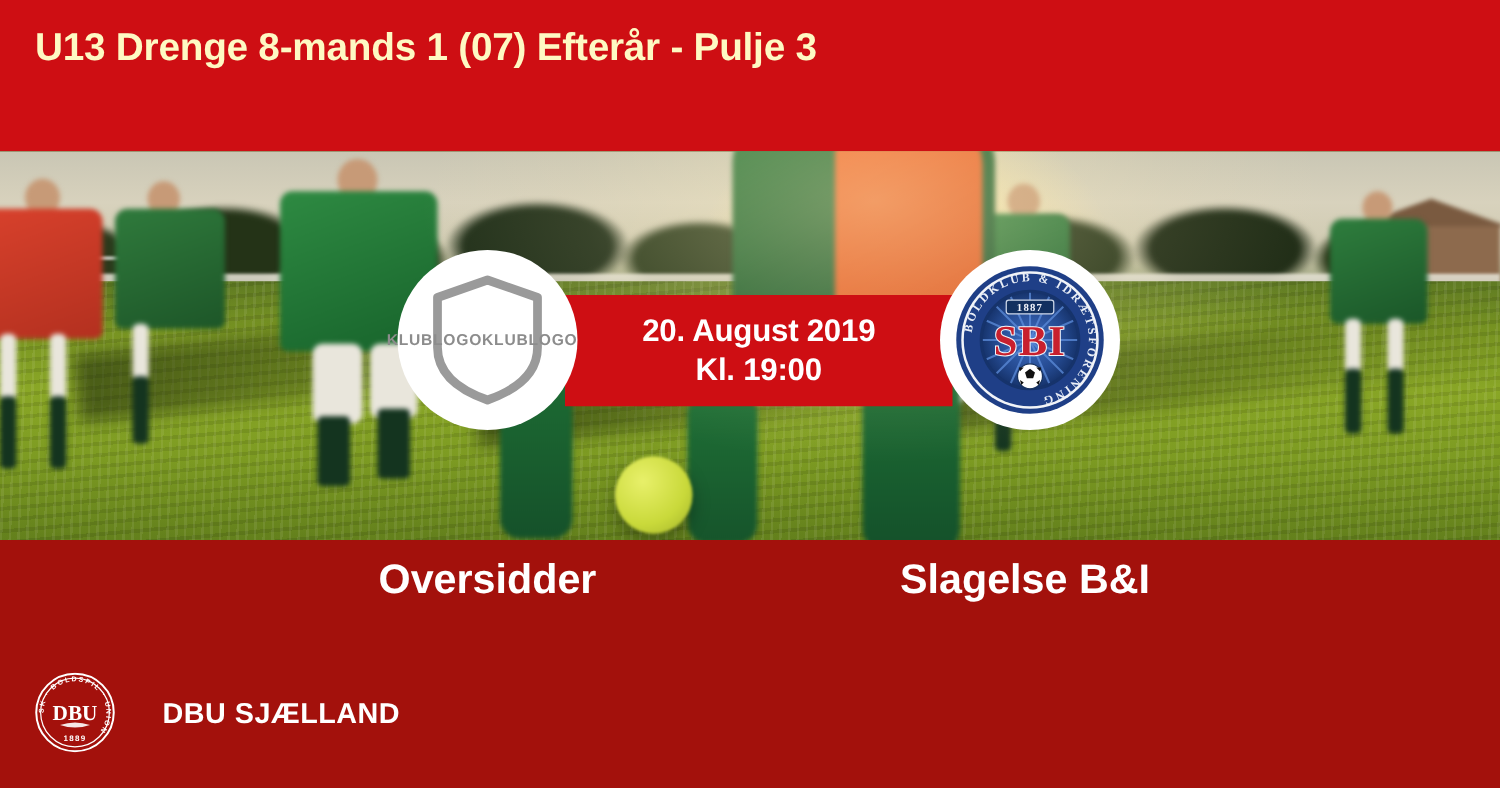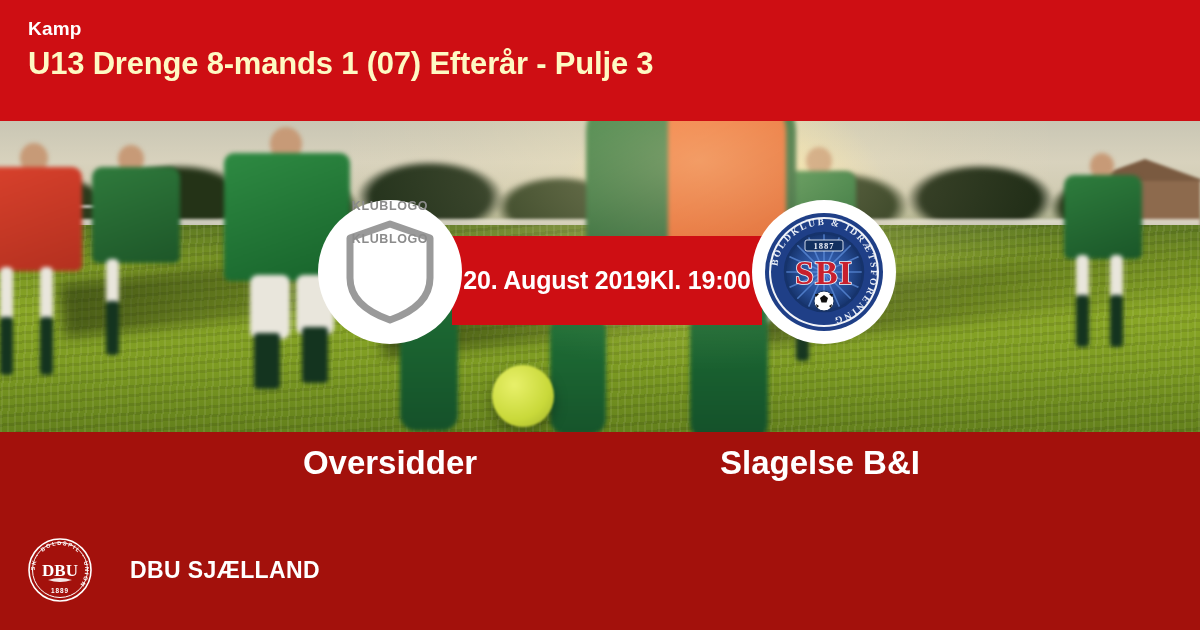--- a/index.html
+++ b/index.html
@@ -103,38 +103,38 @@
   }
   .home-badge{left:318px;top:200px;width:144px;height:144px;z-index:6;}
   .away-badge{left:752px;top:200px;width:144px;height:144px;z-index:6;}
 
   .shield-wrap{
     position:absolute;left:0;top:0;width:144px;height:144px;
     display:flex;align-items:center;justify-content:center;
   }
   .shield-txt{
     position:absolute;left:0;top:0;width:144px;height:144px;
-    display:flex;flex-direction:column;align-items:center;justify-content:flex-start;
-    gap:20px;pointer-events:none;
+    display:flex;flex-direction:row;align-items:center;justify-content:flex-end;
+    gap:0;pointer-events:none;
   }
   .shield-txt span{
     font-size:12.5px;font-weight:bold;color:#8c8c8c;letter-spacing:.6px;
     line-height:13px;
   }
 
   
   .crest{
     position:absolute;left:12px;top:12px;width:120px;height:120px;border-radius:50%;
   }
 
   
   .date-banner{
     position:absolute;left:452px;top:236px;width:310px;height:89px;
     background:#ce0e13;z-index:5;
-    display:flex;flex-direction:row;align-items:center;justify-content:center;
+    display:flex;flex-direction:column;align-items:center;justify-content:center;
   }
   .date-banner div{
     color:#ffffff;font-weight:bold;font-size:25px;line-height:31px;letter-spacing:-.2px;
     white-space:nowrap;
   }
 
   
   .names-band{
     position:absolute;left:0;top:432px;width:1200px;height:198px;background:#a3110c;
   }
@@ -154,21 +154,20 @@
     margin-left:38px;font-size:23px;font-weight:bold;color:#ffffff;letter-spacing:.4px;
     white-space:nowrap;
   }
 </style>
 </head>
 <body>
 
 <div class="poster">
 
   <div class="header">
-    <div class="kamp-label">Kamp</div>
     <div class="league-title">U13 Drenge 8-mands 1 (07) Efterår - Pulje 3</div>
   </div>
 
   <div class="photo">
     <div class="sky"></div>
     <div class="sunflare"></div>
     <div class="treeline"></div>
     <div class="house"></div>
     <div class="barrier"></div>
     <div class="goal"></div>

